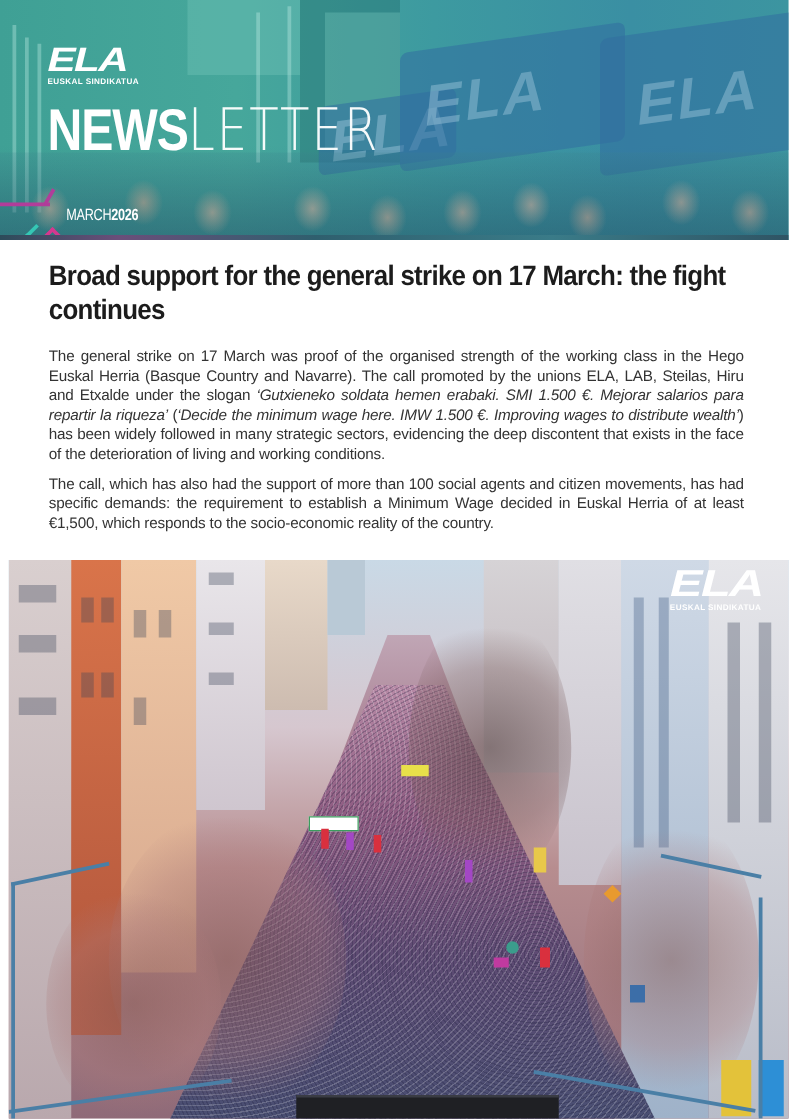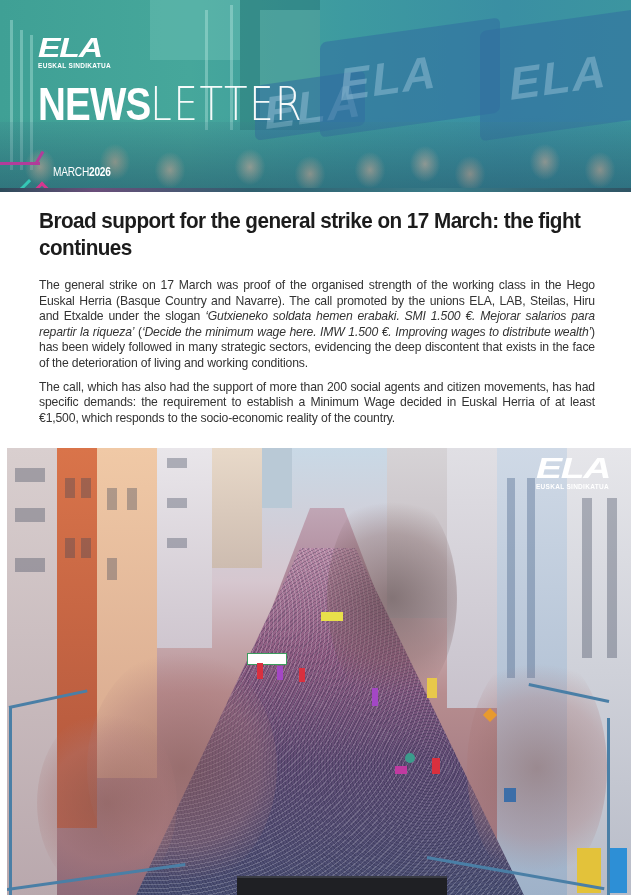--- a/index.html
+++ b/index.html
@@ -176,21 +176,21 @@
 
   <div class="hdr-bottom-band"></div>
 </div>
 
 <h1 class="article-title">Broad support for the general strike on 17 March: the fight continues</h1>
 
 <div class="article-body">
   <p>
     <span>The general strike on 17 March was proof of the organised strength of the working class in the Hego Euskal Herria (Basque Country and Navarre). The call promoted by the unions ELA, LAB, Steilas, Hiru and Etxalde under the slogan </span><em>‘Gutxieneko soldata hemen erabaki. SMI 1.500 €. Mejorar salarios para repartir la riqueza’</em><span> (</span><em>‘Decide the minimum wage here. IMW 1.500 €. Improving wages to distribute wealth’</em><span>) has been widely followed in many strategic sectors, evidencing the deep discontent that exists in the face of the deterioration of living and working conditions.</span>
   </p>
-  <p>The call, which has also had the support of more than 200 social agents and citizen movements, has had specific demands: the requirement to establish a Minimum Wage decided in Euskal Herria of at least €1,500, which responds to the socio-economic reality of the country.</p>
+  <p>The call, which has also had the support of more than 100 social agents and citizen movements, has had specific demands: the requirement to establish a Minimum Wage decided in Euskal Herria of at least €1,500, which responds to the socio-economic reality of the country.</p>
 </div>
 
 <div class="photo" title="Aerial view of a massive crowd marching down a tree-lined city avenue during the general strike">
 
   <div class="bldg" style="left:0;top:0;width:50px;height:447px;background:linear-gradient(180deg,#d9cfcf,#b9a8ad);"></div>
   <div class="bldg" style="left:50px;top:0;width:40px;height:380px;background:linear-gradient(180deg,#d9744a,#b0553c);"></div>
   <div class="bldg" style="left:90px;top:0;width:60px;height:330px;background:linear-gradient(180deg,#f0c9a6,#d7a88e);"></div>
   <div class="bldg" style="left:150px;top:0;width:55px;height:200px;background:linear-gradient(180deg,#e9e6ea,#cfc6cf);"></div>
   <div class="bldg" style="left:205px;top:0;width:50px;height:120px;background:linear-gradient(180deg,#e8d9c9,#cdbcb0);"></div>
   <div class="bldg" style="left:255px;top:0;width:30px;height:60px;background:#b9c9d6;"></div>

